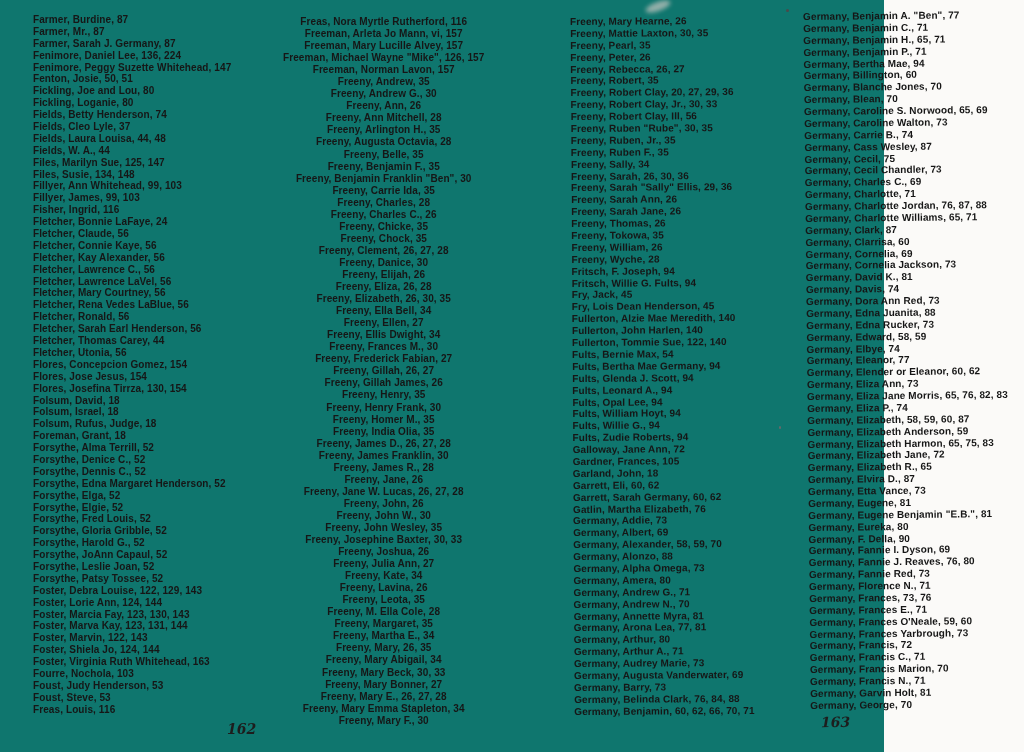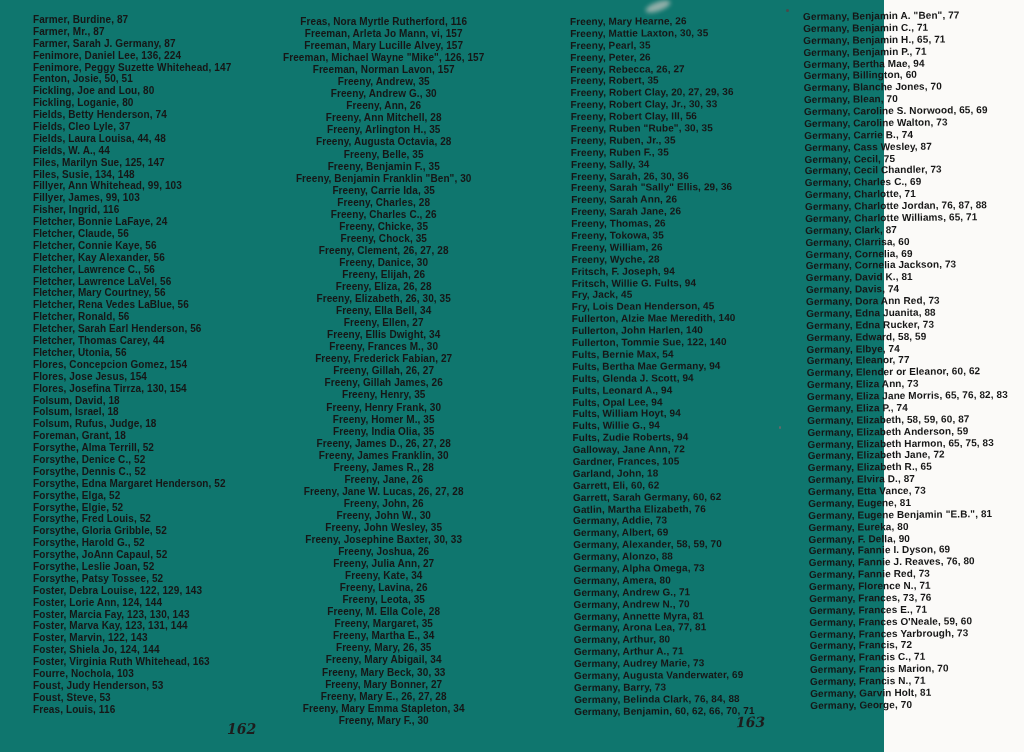--- a/index.html
+++ b/index.html
@@ -35,21 +35,21 @@
   .col-4 .entry { height: 11.88px; }
   .pagenum {
     position: absolute;
     font-family: "DejaVu Serif", serif;
     font-style: italic;
     font-weight: 700;
     font-size: 14px;
     color: #1d1d1d;
   }
   .pn-left  { left: 227px; top: 721px; }
-  .pn-right { left: 736px; top: 714px; transform: rotate(-1deg); }
+  .pn-right { left: 821px; top: 714px; transform: rotate(-1deg); }
   .speck {
     position: absolute;
     background: #4a4a4a;
     border-radius: 50%;
   }
   .speck-a { left: 786px; top: 9px;  width: 3px; height: 3px; }
   .speck-b { left: 779px; top: 426px; width: 2px; height: 3px; background:#6a6a6a; }
   .smudge {
     position: absolute;
     left: 645px; top: 2px; width: 26px; height: 9px;

